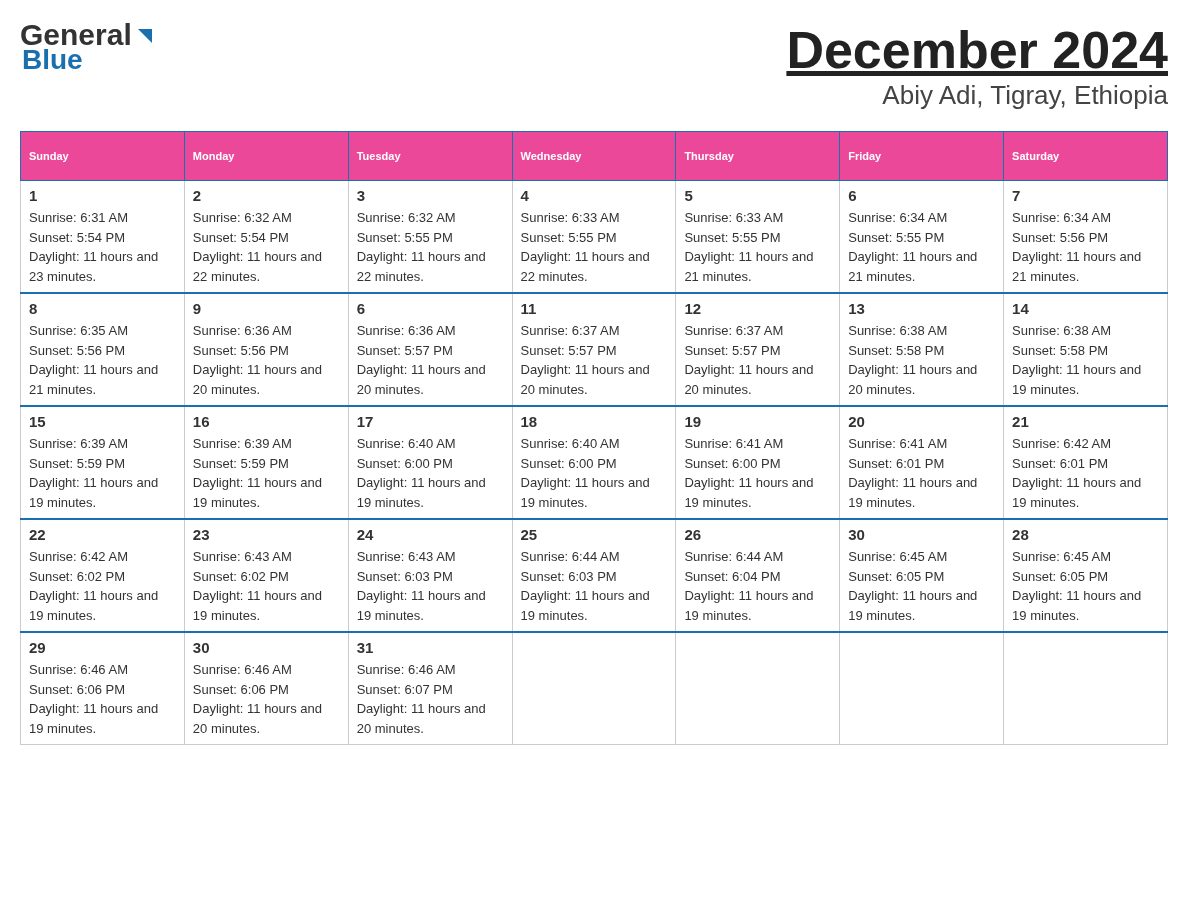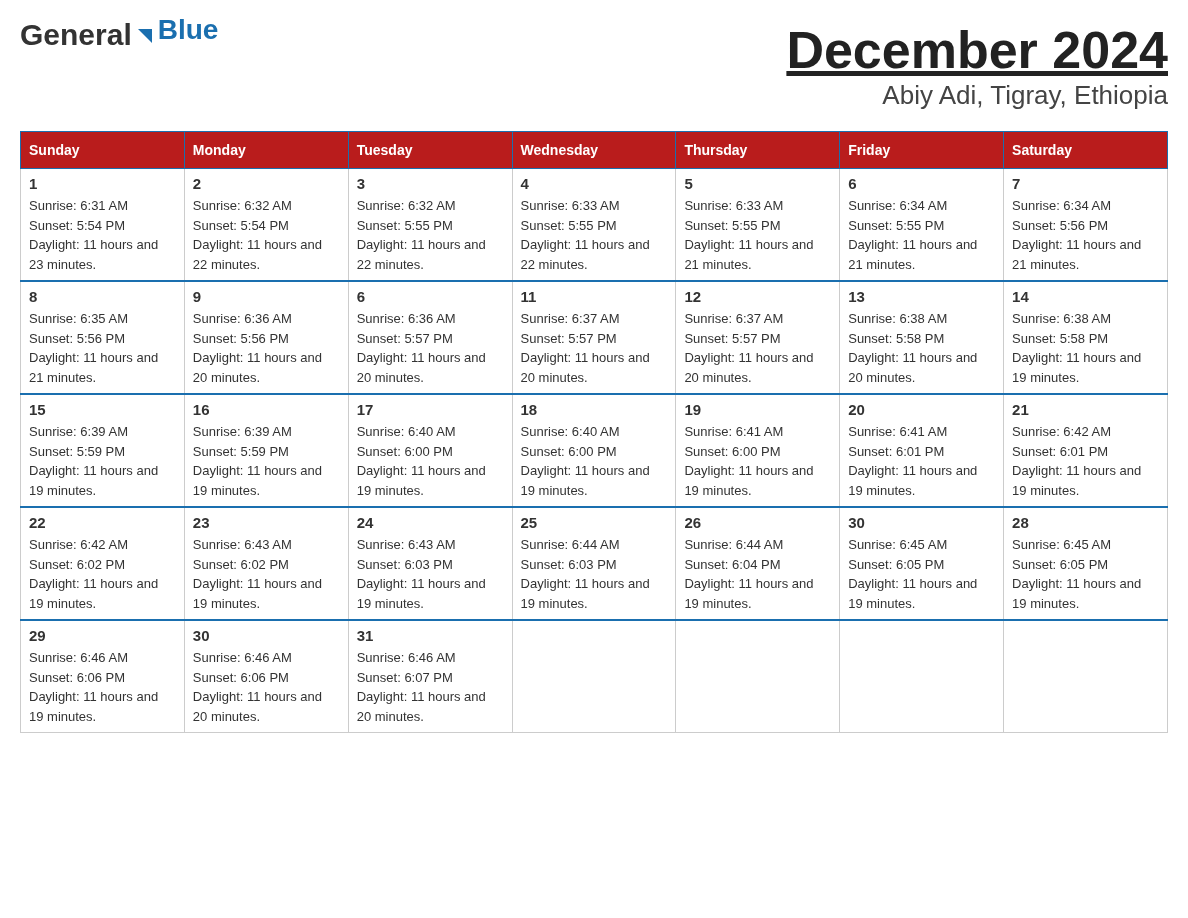--- a/index.html
+++ b/index.html
@@ -11,20 +11,21 @@
       padding: 20px;
     }
     .header {
       display: flex;
       justify-content: space-between;
       align-items: flex-start;
       margin-bottom: 20px;
     }
     .logo {
       display: flex;
+      flex-direction: column;
       align-items: flex-start;
     }
     .title-block {
       text-align: right;
     }
     .title-block h1 {
       font-size: 52px;
       font-weight: bold;
       color: #222;
       text-decoration: underline;
@@ -32,25 +33,25 @@
     .title-block h2 {
       font-size: 26px;
       font-weight: normal;
       color: #444;
     }
     .calendar {
       width: 100%;
       border-collapse: collapse;
     }
     .calendar th {
-      background-color: #b91c1c;
+      background-color: #ec4899;
       color: #fff;
-      padding: 10px 8px;
+      padding: 18px 8px;
       text-align: left;
-      font-size: 14px;
+      font-size: 11px;
       font-weight: bold;
       border: 1px solid #1a6faf;
     }
     .calendar td {
       border: 1px solid #ccc;
       vertical-align: top;
       padding: 6px 8px;
       width: 14.28%;
       min-height: 110px;
       font-size: 13px;

